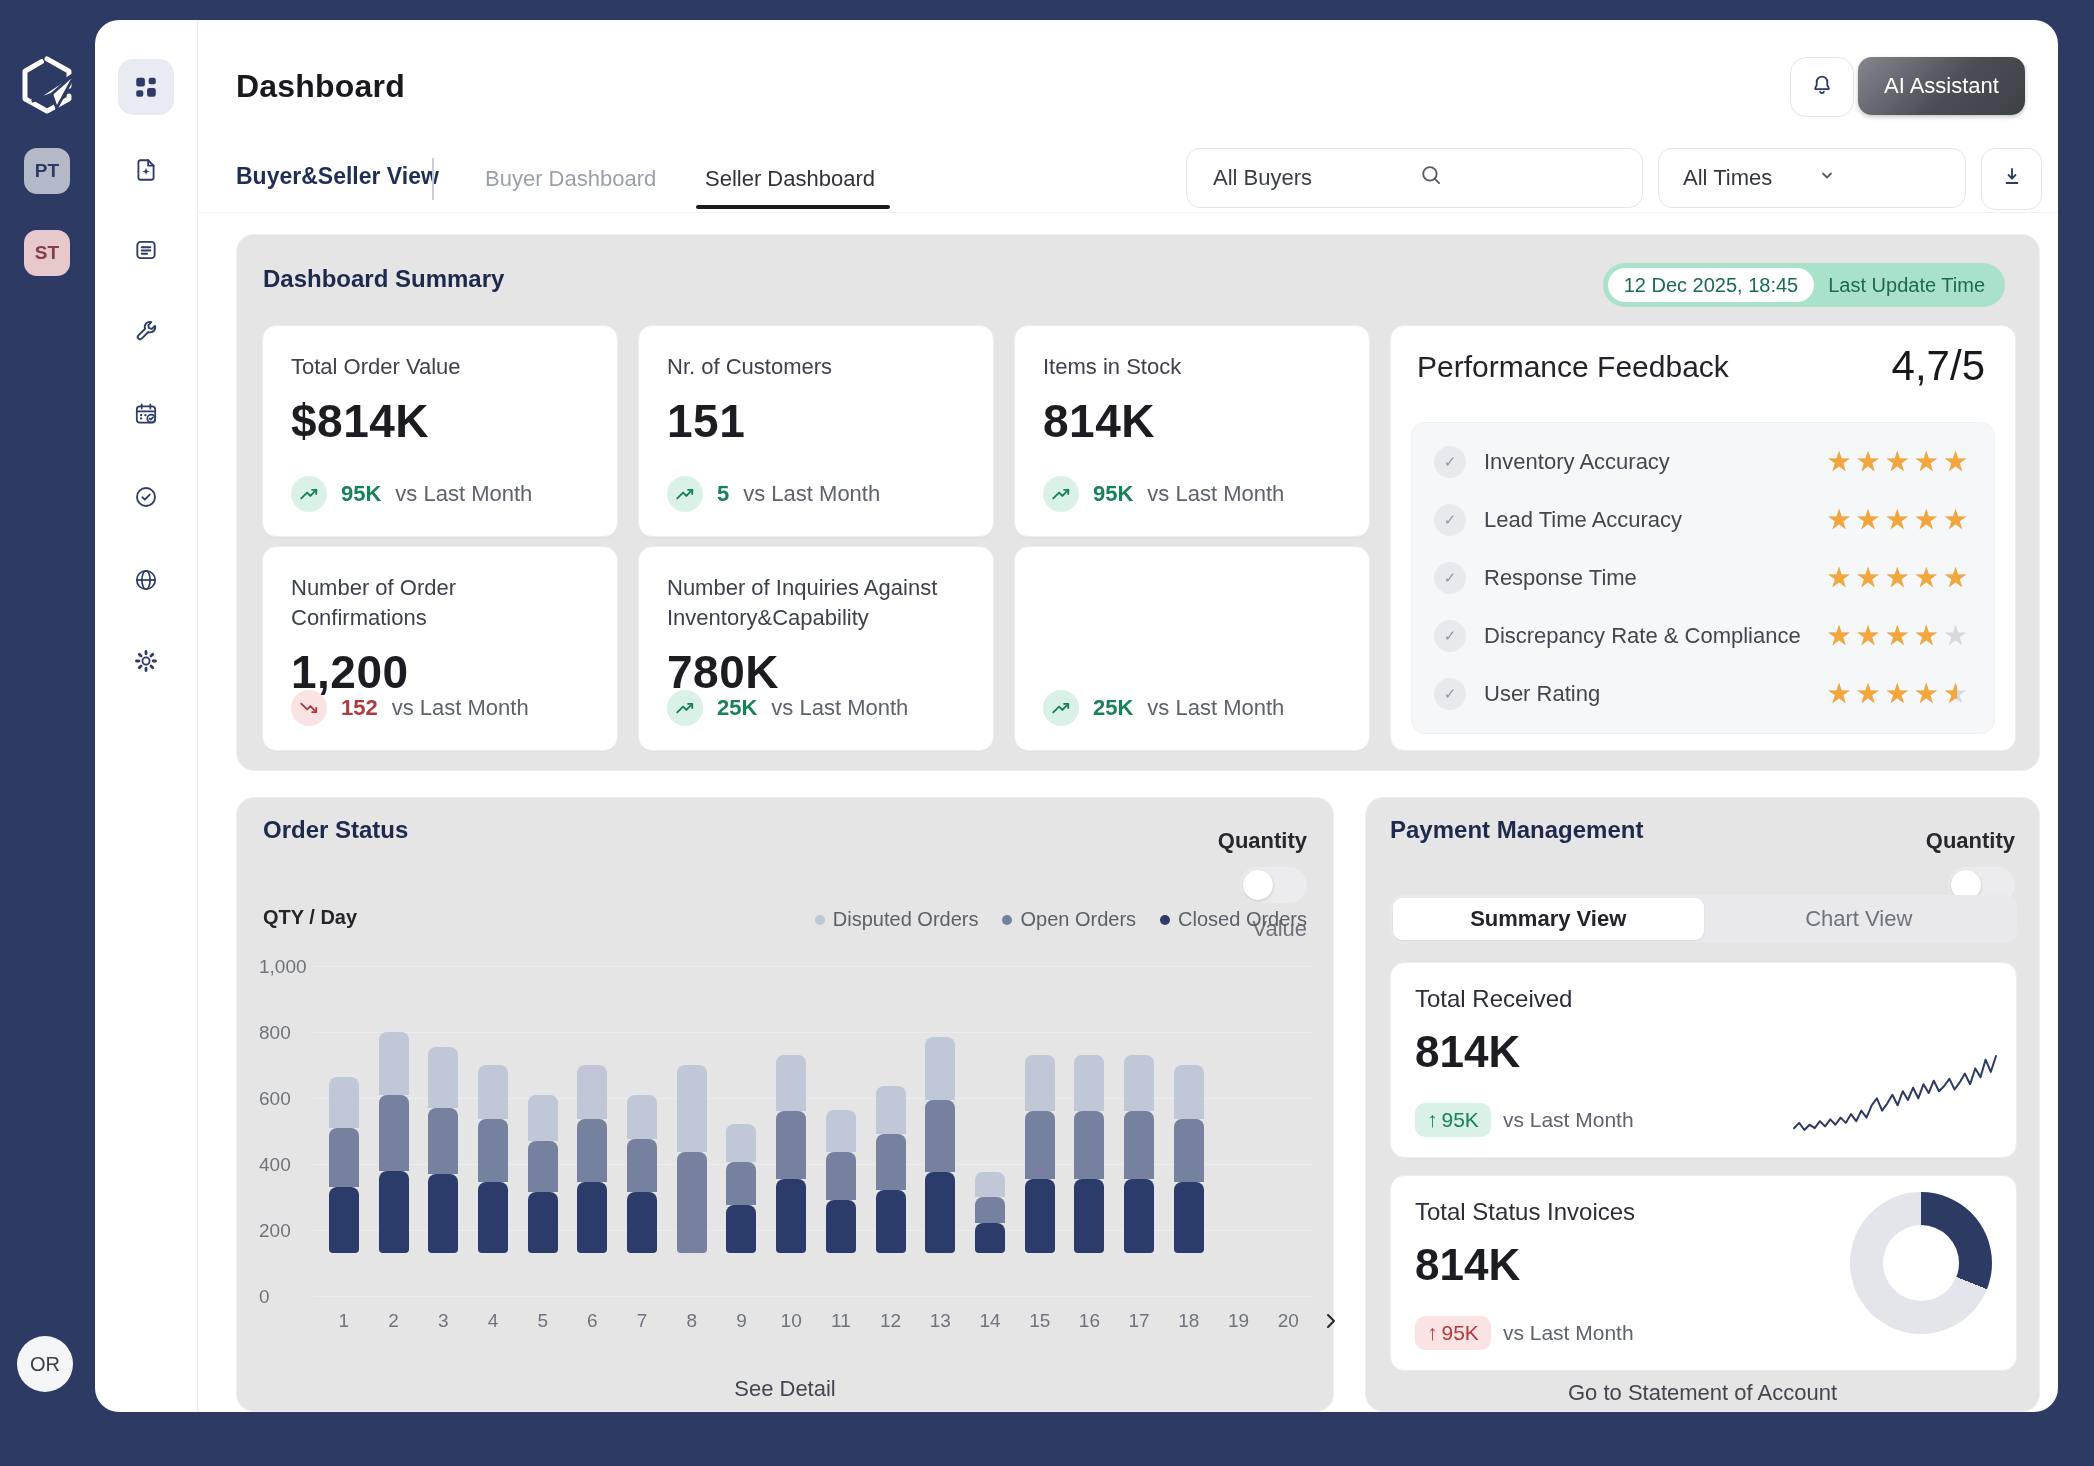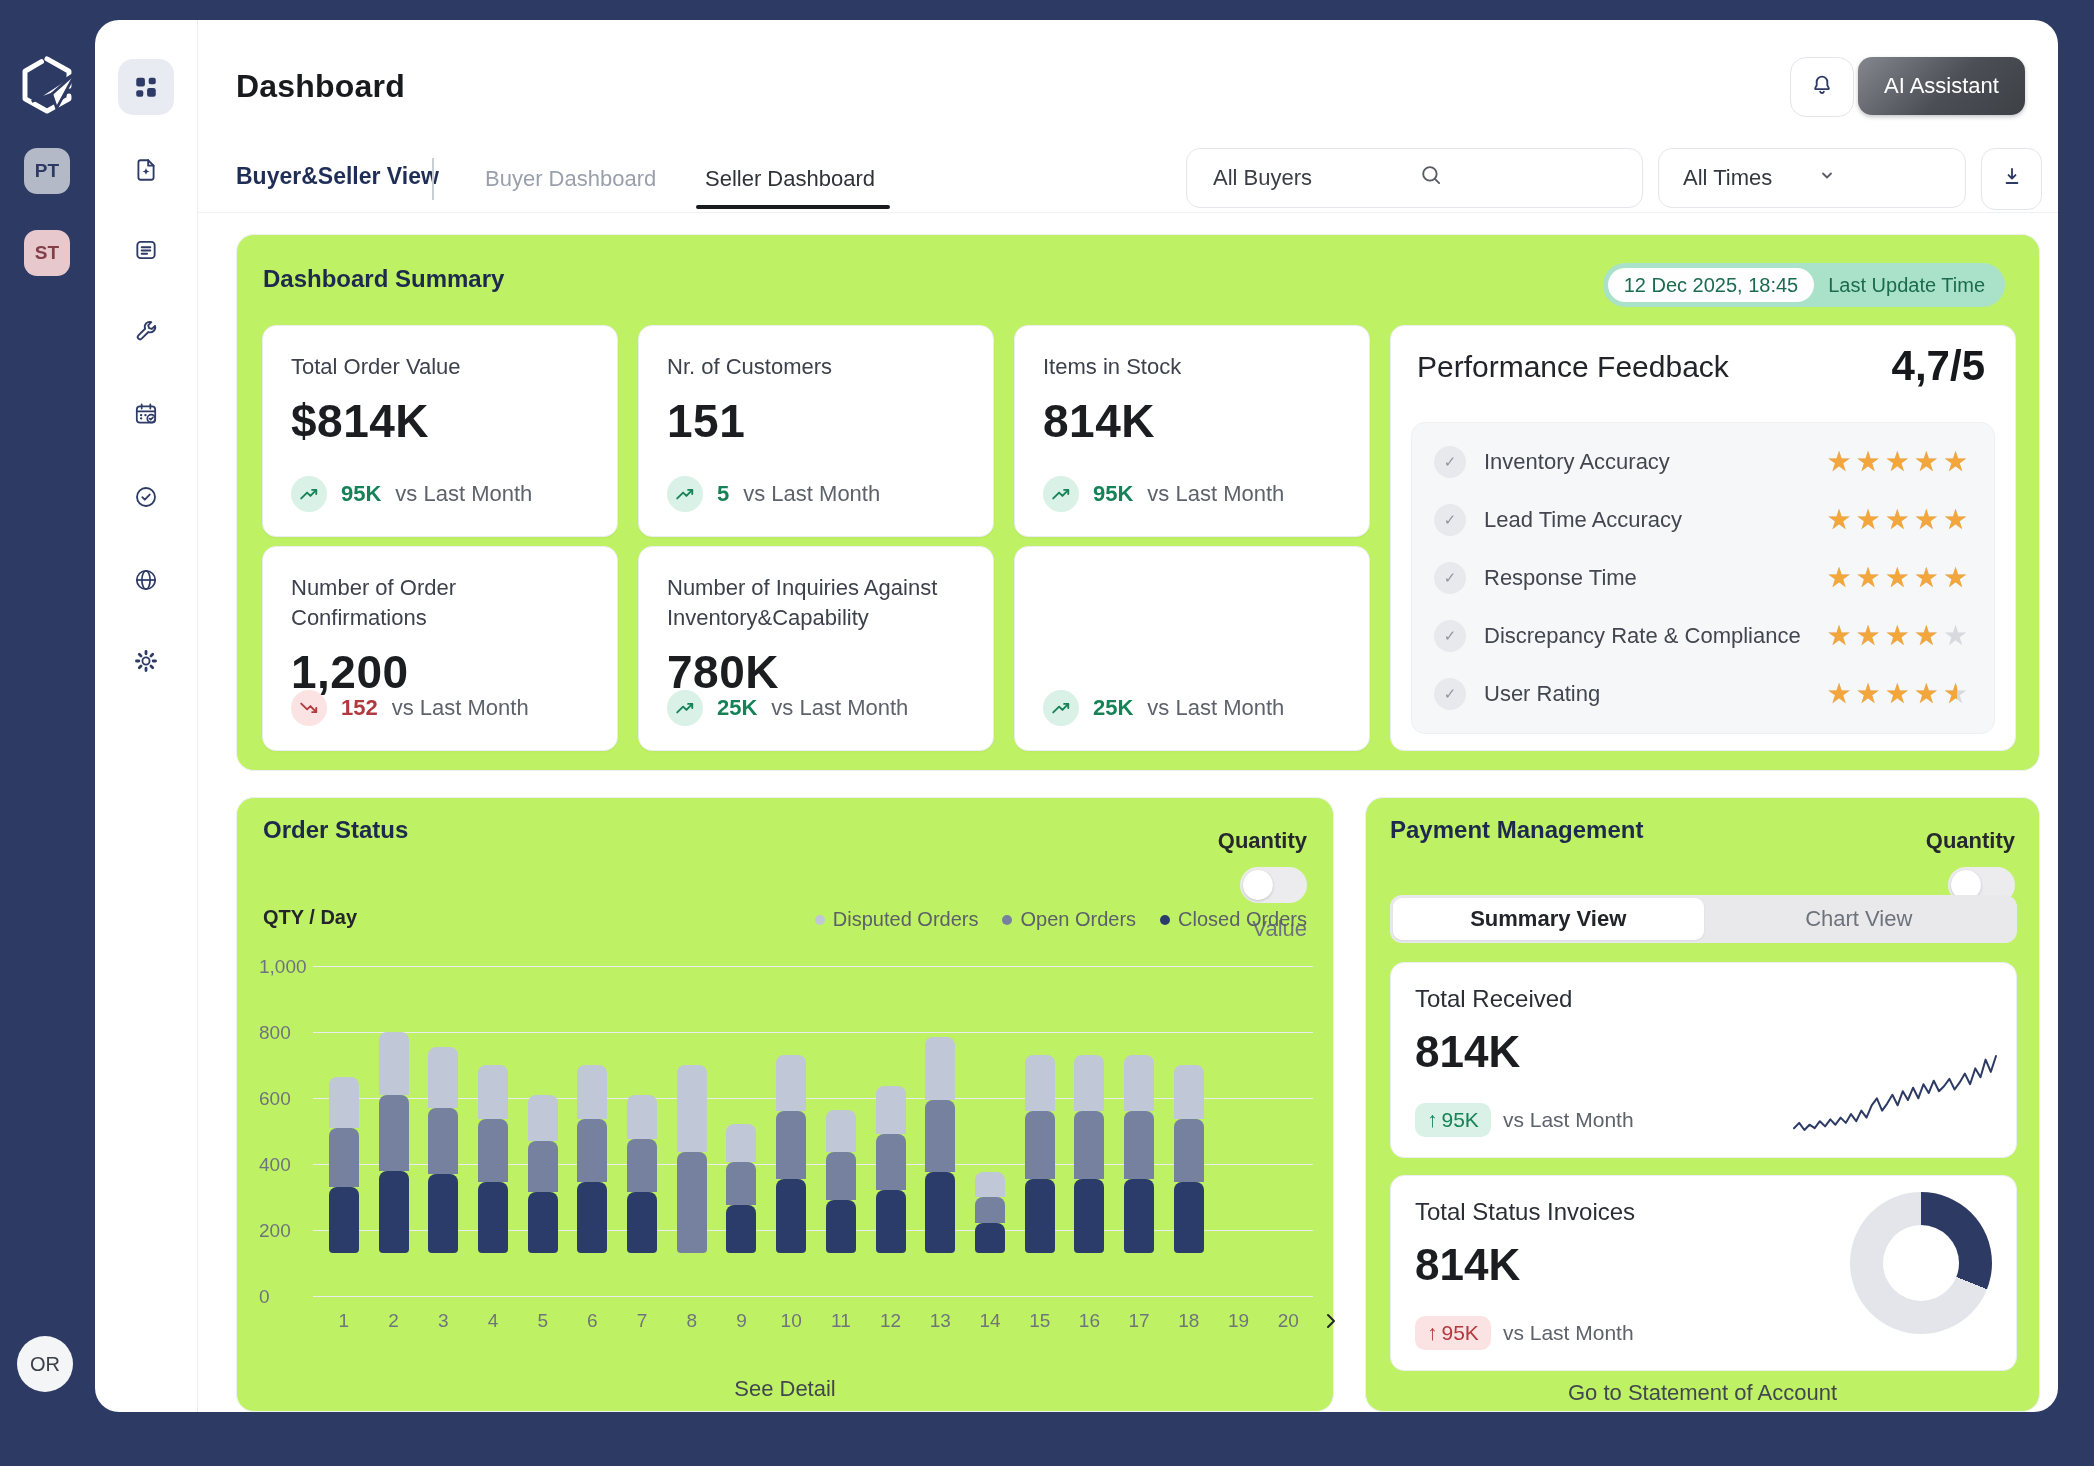--- a/index.html
+++ b/index.html
@@ -39,21 +39,21 @@
   .header-rule{left:102px;top:192px;width:1861px;height:1px;background:#f0f1f5;}
   .search-box{left:1091px;top:128px;width:457px;height:60px;border:1px solid #e3e6ea;border-radius:14px;background:#fff;
     display:flex;align-items:center;padding:0 20px 0 26px;box-sizing:border-box;cursor:text;}
   .search-box span{flex:1;font-size:22px;color:#3a3e46;}
   .select-box{left:1563px;top:128px;width:308px;height:60px;border:1px solid #e3e6ea;border-radius:14px;background:#fff;
     display:flex;align-items:center;padding:0 18px 0 24px;box-sizing:border-box;cursor:pointer;}
   .select-box span{flex:1;font-size:22px;color:#34383f;}
   .dl-btn{left:1886px;top:128px;width:59px;height:60px;border:1px solid #e3e6ea;border-radius:14px;background:#fff;
     display:flex;align-items:center;justify-content:center;cursor:pointer;}
   
-  .panel{background:#bef264;border:1px solid #eef0f2;border-radius:18px;box-sizing:border-box;}
+  .panel{background:#e5e5e5;border:1px solid #eef0f2;border-radius:18px;box-sizing:border-box;}
   .panel-title{font-size:24px;font-weight:700;color:#1d2a4d;}
   .summary-panel{left:141px;top:214px;width:1804px;height:537px;}
   .order-panel{left:141px;top:777px;width:1098px;height:615px;}
   .payment-panel{left:1270px;top:777px;width:675px;height:615px;}
   
   .update-badge{right:34px;top:28px;height:44px;background:#a9e2c8;border-radius:22px;display:flex;align-items:center;
     padding:0 20px 0 5px;gap:14px;}
   .update-badge .pill{background:#fdfefd;border-radius:18px;height:34px;display:flex;align-items:center;padding:0 16px;
     font-size:20px;color:#1b6b4f;}
   .update-badge .lbl{font-size:20px;color:#1b6b4f;font-weight:500;}
@@ -69,21 +69,21 @@
   .trend-up .trend-ico{background:#d9f1e6;}
   .trend-down .trend-ico{background:#fbe3e3;}
   .trend-row .delta{font-size:22px;font-weight:700;}
   .trend-up .delta{color:#178257;}
   .trend-down .delta{color:#b13a3f;}
   .trend-row .suffix{font-size:22px;color:#5d626b;}
   
   .perf-card{grid-column:4;grid-row:1/3;background:#fff;border:1px solid #ebedf1;border-radius:14px;position:relative;
     padding:24px 26px;box-sizing:border-box;}
   .perf-title{font-size:30px;color:#23242a;}
-  .perf-score{position:absolute;right:30px;top:16px;font-size:42px;font-weight:700;color:#17181c;}
+  .perf-score{position:absolute;right:30px;top:16px;font-size:42px;font-weight:400;color:#17181c;}
   .perf-box{position:absolute;left:20px;top:96px;right:20px;bottom:16px;background:#f6f7f9;border:1px solid #eef0f2;border-radius:14px;
     padding:10px 22px;box-sizing:border-box;display:flex;flex-direction:column;justify-content:space-around;}
   .perf-row{display:flex;align-items:center;gap:18px;}
   .check-circle{width:32px;height:32px;border-radius:50%;background:#e8e9ec;display:flex;align-items:center;justify-content:center;
     color:#8e949e;font-size:15px;flex:0 0 32px;}
   .perf-label{font-size:22px;color:#42464f;flex:1;}
   .stars{position:relative;font-size:28px;letter-spacing:4px;color:#d7d9de;line-height:1;white-space:nowrap;}
   .stars .fill{position:absolute;left:0;top:0;overflow:hidden;white-space:nowrap;color:#f2a63b;}
   
   .toggle-row{position:absolute;display:flex;align-items:flex-end;gap:13px;flex-direction:column;}

